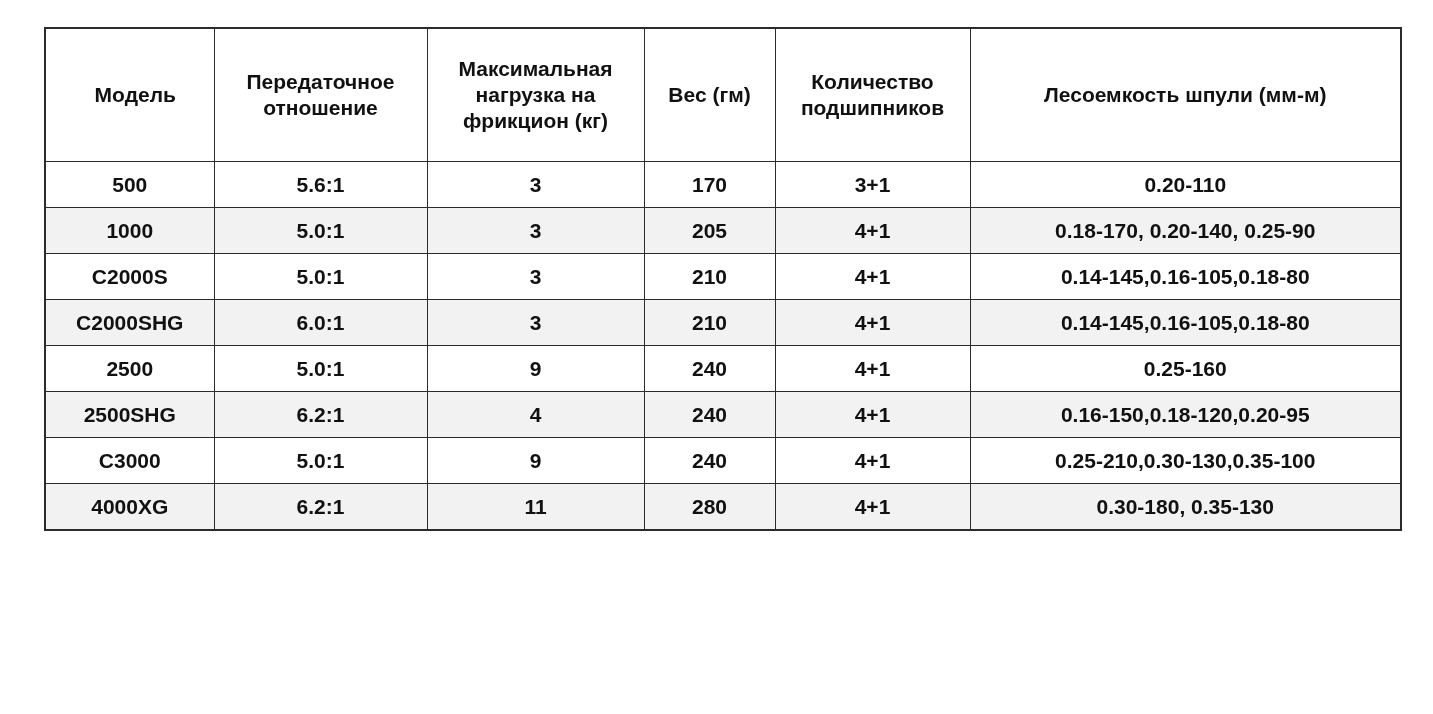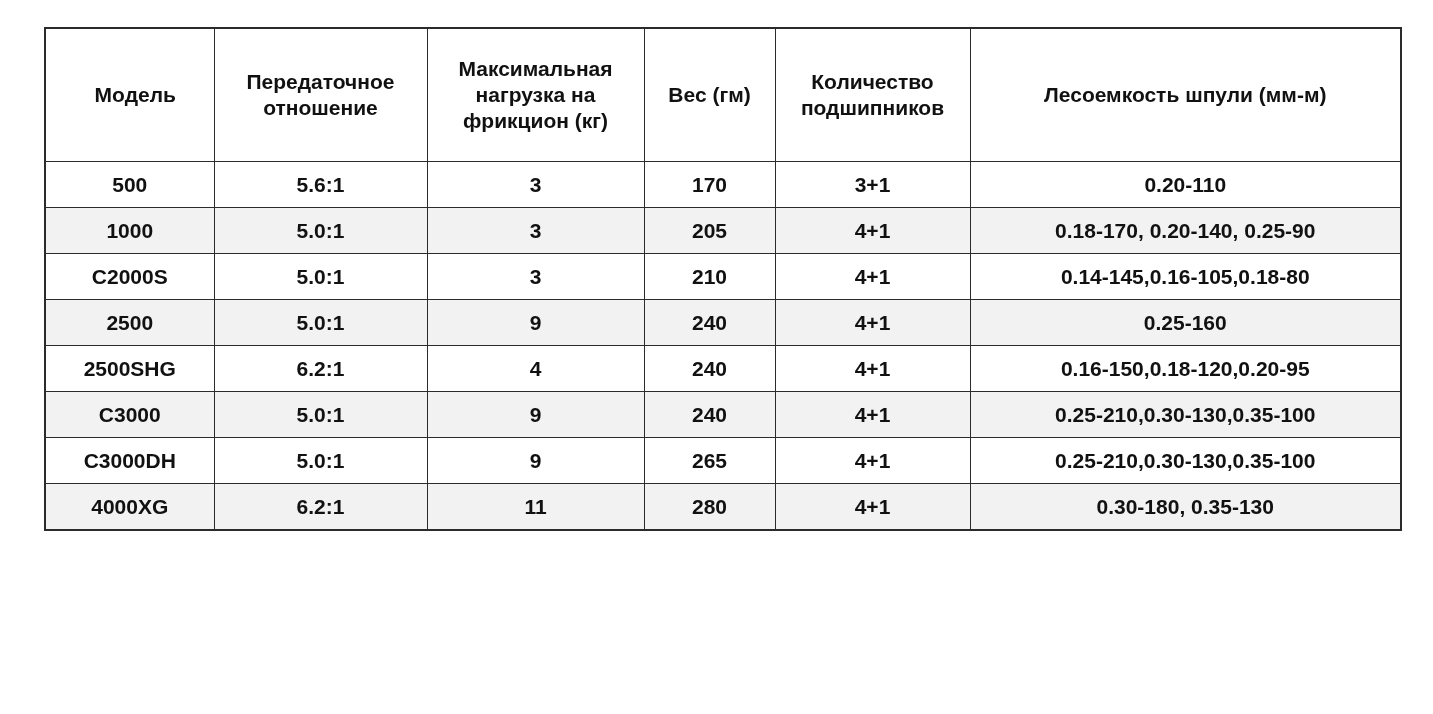--- a/index.html
+++ b/index.html
@@ -128,20 +128,28 @@
           </tr>
           <tr>
             <td class="model-cell">C2000S</td>
             <td>5.0:1</td>
             <td>3</td>
             <td>210</td>
             <td>4+1</td>
             <td>0.14-145,0.16-105,0.18-80</td>
           </tr>
           <tr>
+            <td class="model-cell">C2000SHG</td>
+            <td>6.0:1</td>
+            <td>3</td>
+            <td>210</td>
+            <td>4+1</td>
+            <td>0.14-145,0.16-105,0.18-80</td>
+          </tr>
+          <tr>
             <td class="model-cell">2500</td>
             <td>5.0:1</td>
             <td>9</td>
             <td>240</td>
             <td>4+1</td>
             <td>0.25-160</td>
           </tr>
           <tr>
             <td class="model-cell">2500SHG</td>
             <td>6.2:1</td>
@@ -152,28 +160,20 @@
           </tr>
           <tr>
             <td class="model-cell">C3000</td>
             <td>5.0:1</td>
             <td>9</td>
             <td>240</td>
             <td>4+1</td>
             <td>0.25-210,0.30-130,0.35-100</td>
           </tr>
           <tr>
-            <td class="model-cell">C3000DH</td>
-            <td>5.0:1</td>
-            <td>9</td>
-            <td>265</td>
-            <td>4+1</td>
-            <td>0.25-210,0.30-130,0.35-100</td>
-          </tr>
-          <tr>
             <td class="model-cell">4000XG</td>
             <td>6.2:1</td>
             <td>11</td>
             <td>280</td>
             <td>4+1</td>
             <td>0.30-180, 0.35-130</td>
           </tr>
         </tbody>
     </table>
   </div>

